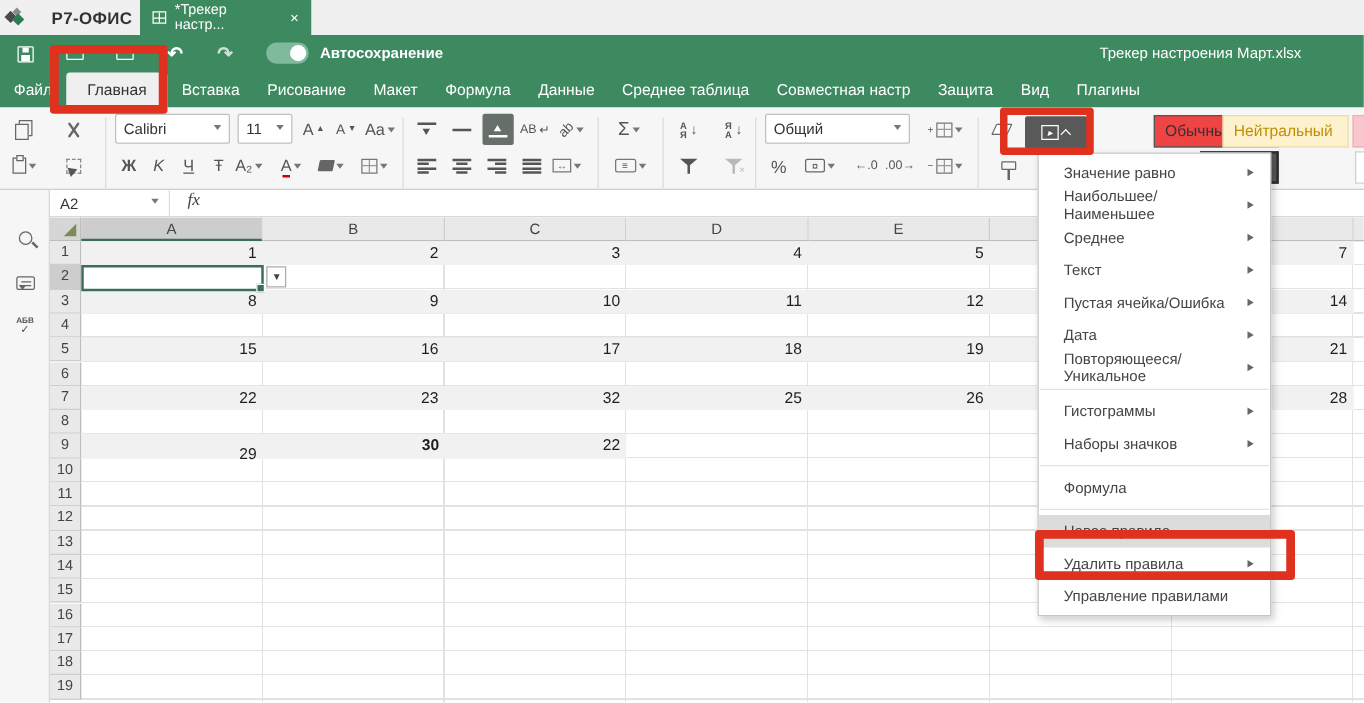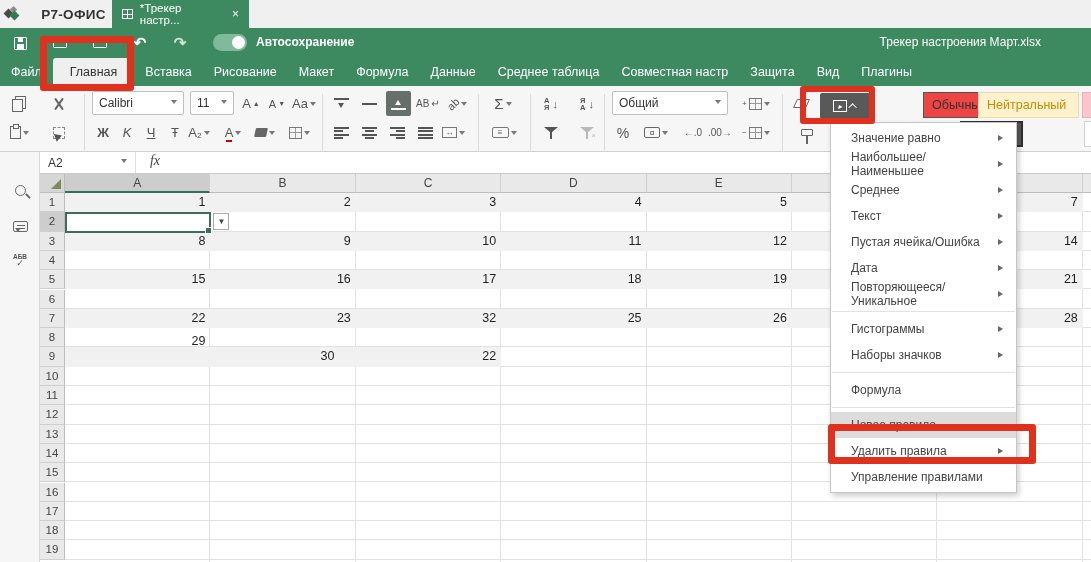--- a/index.html
+++ b/index.html
@@ -432,22 +432,22 @@
     <div class="cellval" style="left: 897.4px; top: 96.2px; width: 145.4px; height: 19.3px; line-height: 19.3px;">21</div>
     <div class="band" style="left: 25px; top: 134.8px; width: 1017.8px; height: 19.3px;"></div>
     <div class="cellval" style="left: 25px; top: 134.8px; width: 145.4px; height: 19.3px; line-height: 19.3px;">22</div>
     <div class="cellval" style="left: 170.4px; top: 134.8px; width: 145.4px; height: 19.3px; line-height: 19.3px;">23</div>
     <div class="cellval" style="left: 315.8px; top: 134.8px; width: 145.4px; height: 19.3px; line-height: 19.3px;">32</div>
     <div class="cellval" style="left: 461.2px; top: 134.8px; width: 145.4px; height: 19.3px; line-height: 19.3px;">25</div>
     <div class="cellval" style="left: 606.6px; top: 134.8px; width: 145.4px; height: 19.3px; line-height: 19.3px;">26</div>
     <div class="cellval" style="left: 752px; top: 134.8px; width: 145.4px; height: 19.3px; line-height: 19.3px;">27</div>
     <div class="cellval" style="left: 897.4px; top: 134.8px; width: 145.4px; height: 19.3px; line-height: 19.3px;">28</div>
     <div class="band" style="left: 25px; top: 173.4px; width: 436.2px; height: 19.3px;"></div>
-    <div class="cellval" style="left: 25px; top: 158px; width: 145.4px; height: 19.3px; line-height: 19.3px;">29</div>
-    <div class="cellval" style="left: 154px; top: 173.4px; width: 145.4px; height: 19.3px; line-height: 19.3px;">30</div>
+    <div class="cellval" style="left: 25px; top: 180px; width: 145.4px; height: 19.3px; line-height: 19.3px;">29</div>
+    <div class="cellval" style="left: 171px; top: 173.4px; width: 145.4px; height: 19.3px; line-height: 19.3px; font-weight: bold;">30</div>
     <div class="cellval" style="left: 315.8px; top: 173.4px; width: 145.4px; height: 19.3px; line-height: 19.3px;">22</div>
     <div id="sel-cell" style="left: 25px; top: 38.3px; width: 146.4px; height: 20.3px;"></div>
     <div id="cell-dd" style="left: 173.4px; top: 39.3px;">▼</div>
   </div>
 
 <div id="cf-menu">
     <div class="mi">
       <span>Значение равно</span>
       <i class="sub"></i>
     </div>

